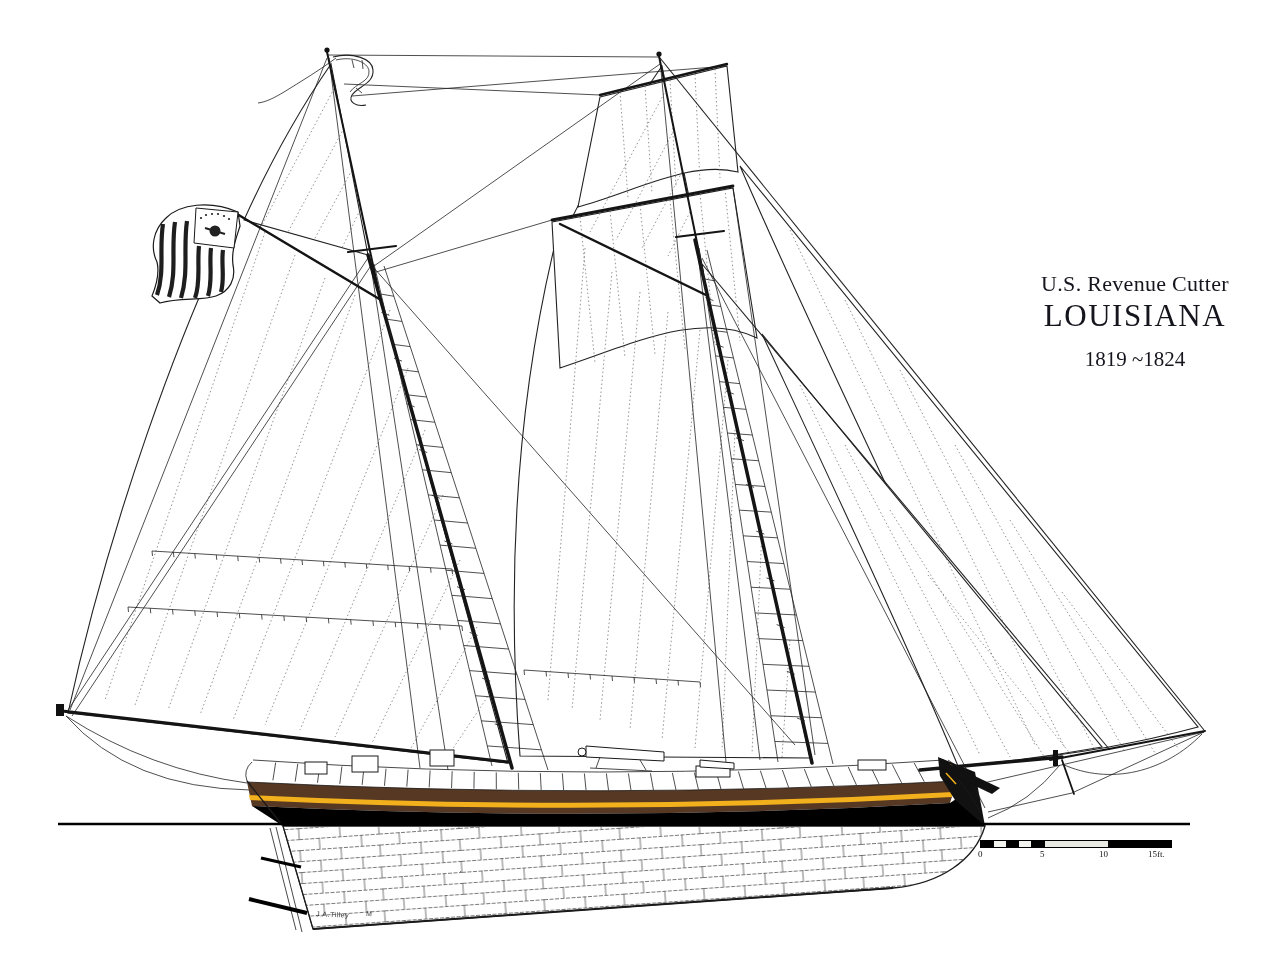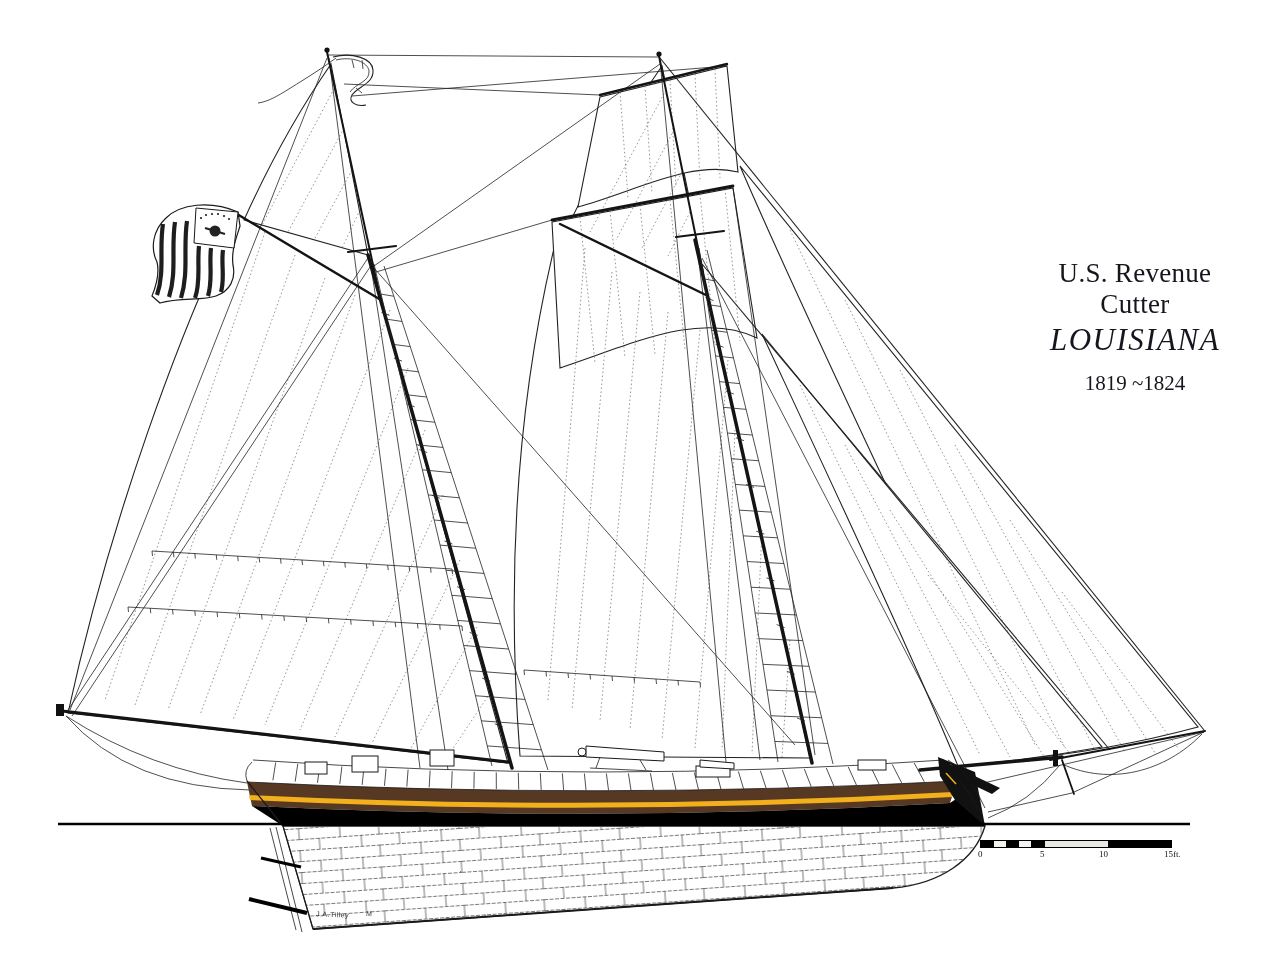--- a/index.html
+++ b/index.html
@@ -16,33 +16,33 @@
   .rig{stroke:#222;stroke-width:.8;fill:none;}
   .rig2{stroke:#222;stroke-width:1.1;fill:none;}
   .brown{fill:var(--hull-brown,#573823);stroke:none;}
   .gold{fill:var(--stripe-gold,#f2b01c);stroke:none;}
   .blk{fill:var(--wale-black,#000);stroke:none;}
   .plate{stroke:#555;stroke-width:.8;}
   .deckobj{fill:#fff;stroke:#1a1a1a;stroke-width:1;}
   .flagstripe{stroke:#1e1e1e;stroke-width:4.2;fill:none;}
   
   .title-block{position:absolute;left:1028px;top:258px;width:214px;text-align:center;color:#15151d;}
-  .title-line1{font-size:27px;letter-spacing:.3px;}
-  .title-line2{font-size:31px;letter-spacing:1.5px;margin-top:2px;font-style:italic;}
+  .title-line1{font-size:22px;letter-spacing:.3px;margin-top:13px;}
+  .title-line2{font-size:31px;letter-spacing:1.5px;margin-top:2px;}
   .title-line3{font-size:21px;margin-top:13px;}
   .title-block div{line-height:1.15;}
   
   .scale-bar{position:absolute;left:980px;top:840px;width:192px;height:22px;}
   .scale-strip{display:flex;width:190px;height:6px;border:1px solid #000;box-sizing:content-box;}
   .seg{height:100%;}
   .seg.b{background:#000;}
   .seg.w{background:#f2f2ee;}
   .seg.l{background:#e9e9e3;border-left:1px solid #000;}
   .scale-label{position:absolute;top:9px;font-size:9px;color:#111;font-family:"Liberation Serif",serif;}
-  .lab0{left:-2px;} .lab5{left:60px;} .lab10{left:119px;} .lab15{left:184px;}
+  .lab0{left:-2px;} .lab5{left:60px;} .lab10{left:119px;} .lab15{left:168px;}
   
   .signature{position:absolute;left:316px;top:911px;font-size:7px;color:#333;
              font-family:"Liberation Sans",sans-serif;transform:rotate(2.5deg);letter-spacing:.5px;}
   .sig-mark{position:absolute;left:366px;top:910px;font-size:7px;color:#333;transform:rotate(2deg);
             font-family:"Liberation Sans",sans-serif;}
 </style>
 </head>
 <body>
 
 <div class="stage">

